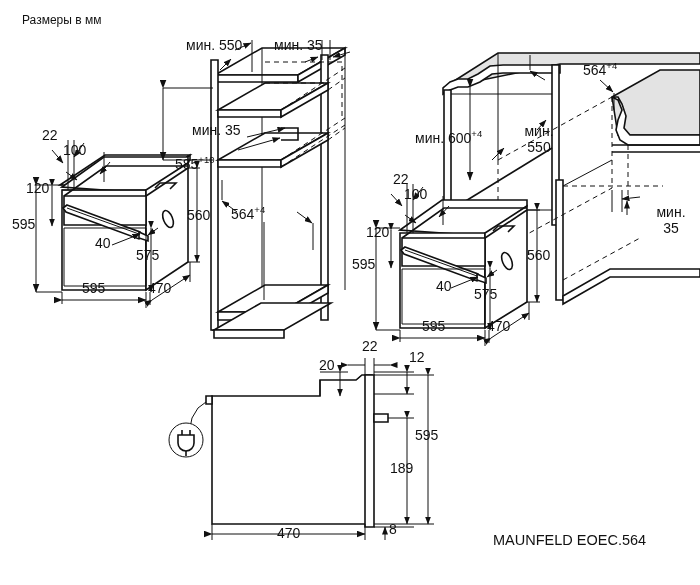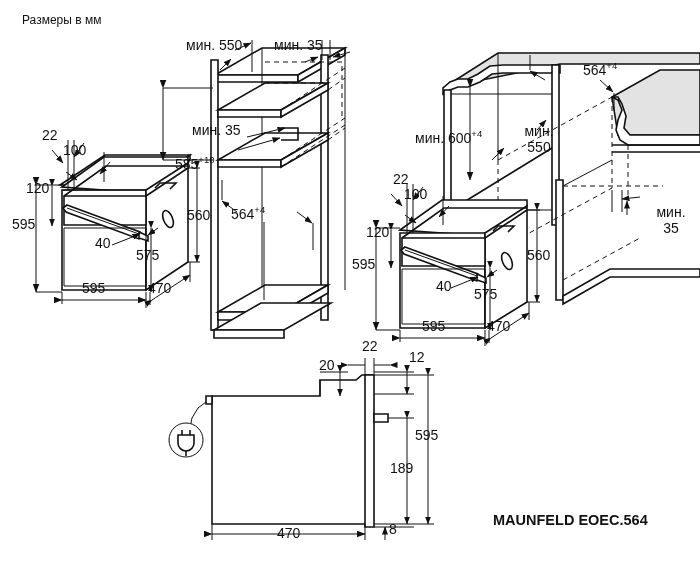--- a/index.html
+++ b/index.html
@@ -1,21 +1,21 @@
 <!DOCTYPE html>
 <html><head>
 <meta charset="utf-8">
 <style>
   html,body{margin:0;padding:0;background:#fff;}
   body{width:700px;height:585px;position:relative;overflow:hidden;
        font-family:"Liberation Sans","DejaVu Sans",sans-serif;color:#111;}
   #sheet{position:absolute;left:0;top:0;width:700px;height:585px;}
   .lbl{position:absolute;white-space:nowrap;line-height:1;}
   #title{left:22px;top:14px;font-size:12px;}
-  #model{left:493px;top:513px;font-size:14.5px;font-weight:bold;}
+  #model{left:493px;top:533px;font-size:14.5px;}
   .dim{font-size:14px;}
   .dim sup{font-size:9.5px;vertical-align:super;line-height:0;}
   .two-line{line-height:1.12;white-space:normal;width:62px;text-align:center;}
   svg{display:block;}
   .ln{stroke:#111;fill:none;}
   .thin{stroke-width:1;}
   .med{stroke-width:1.6;}
   .dash{stroke-dasharray:5 4;stroke-width:1;}
   .fillw{fill:#fff;}
   .fillg{fill:#e3e3e3;}

